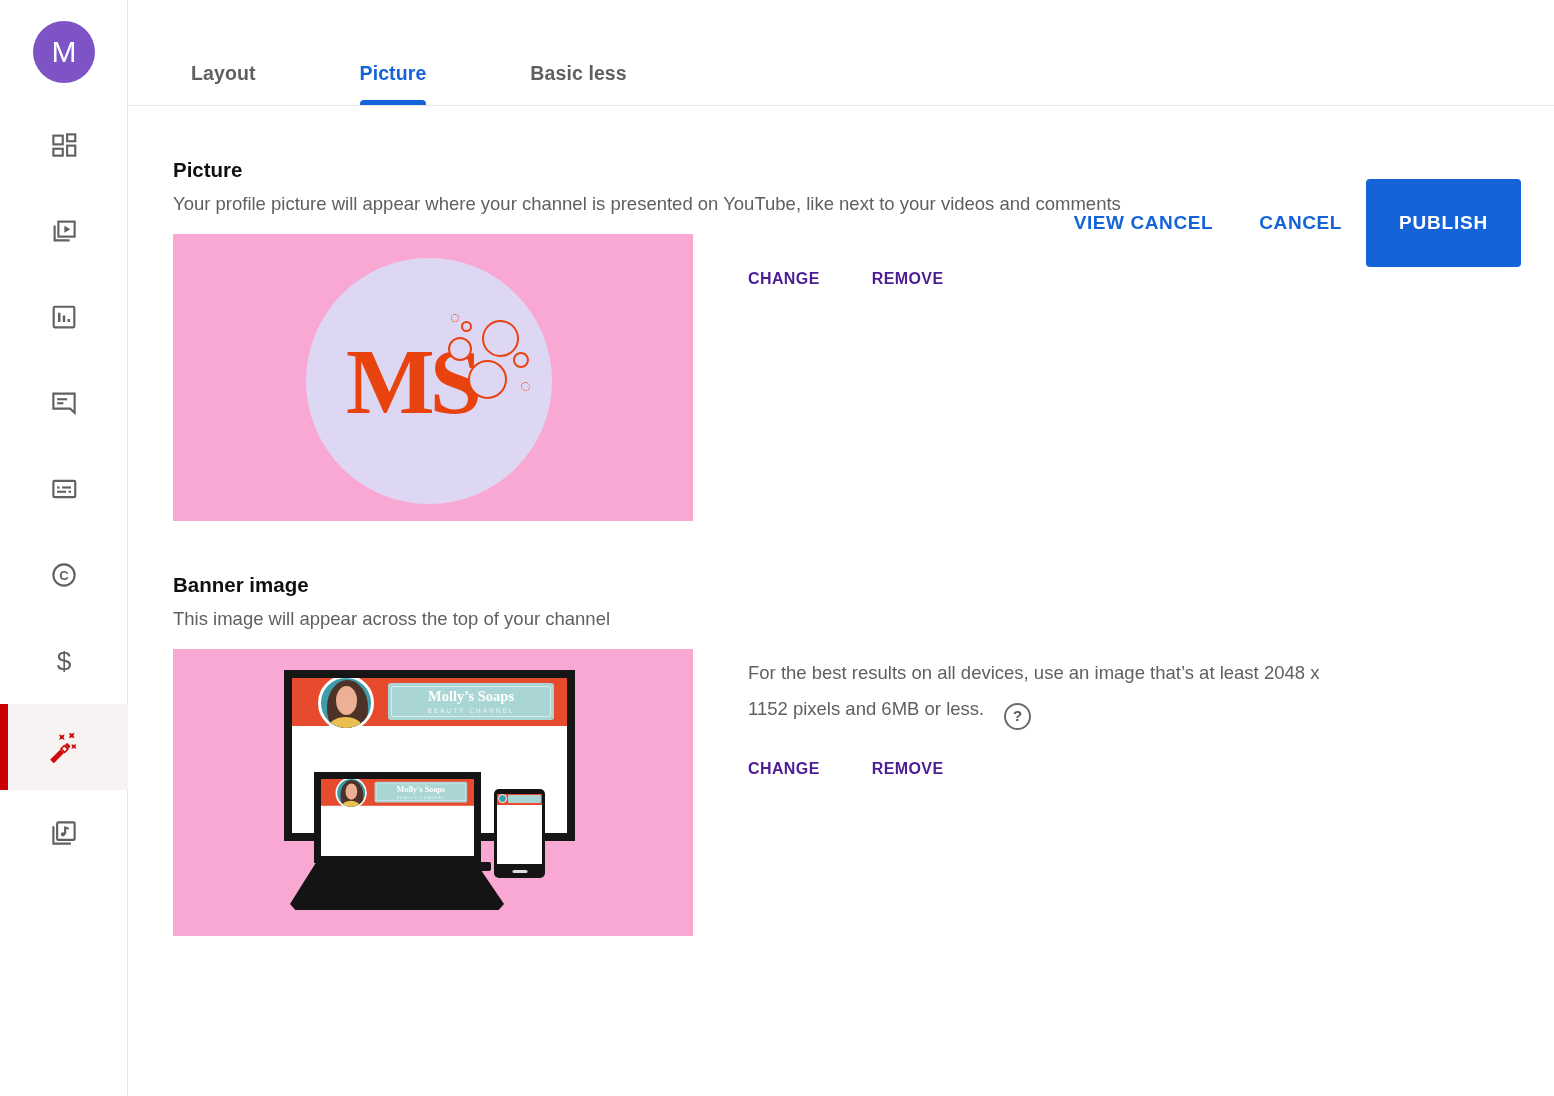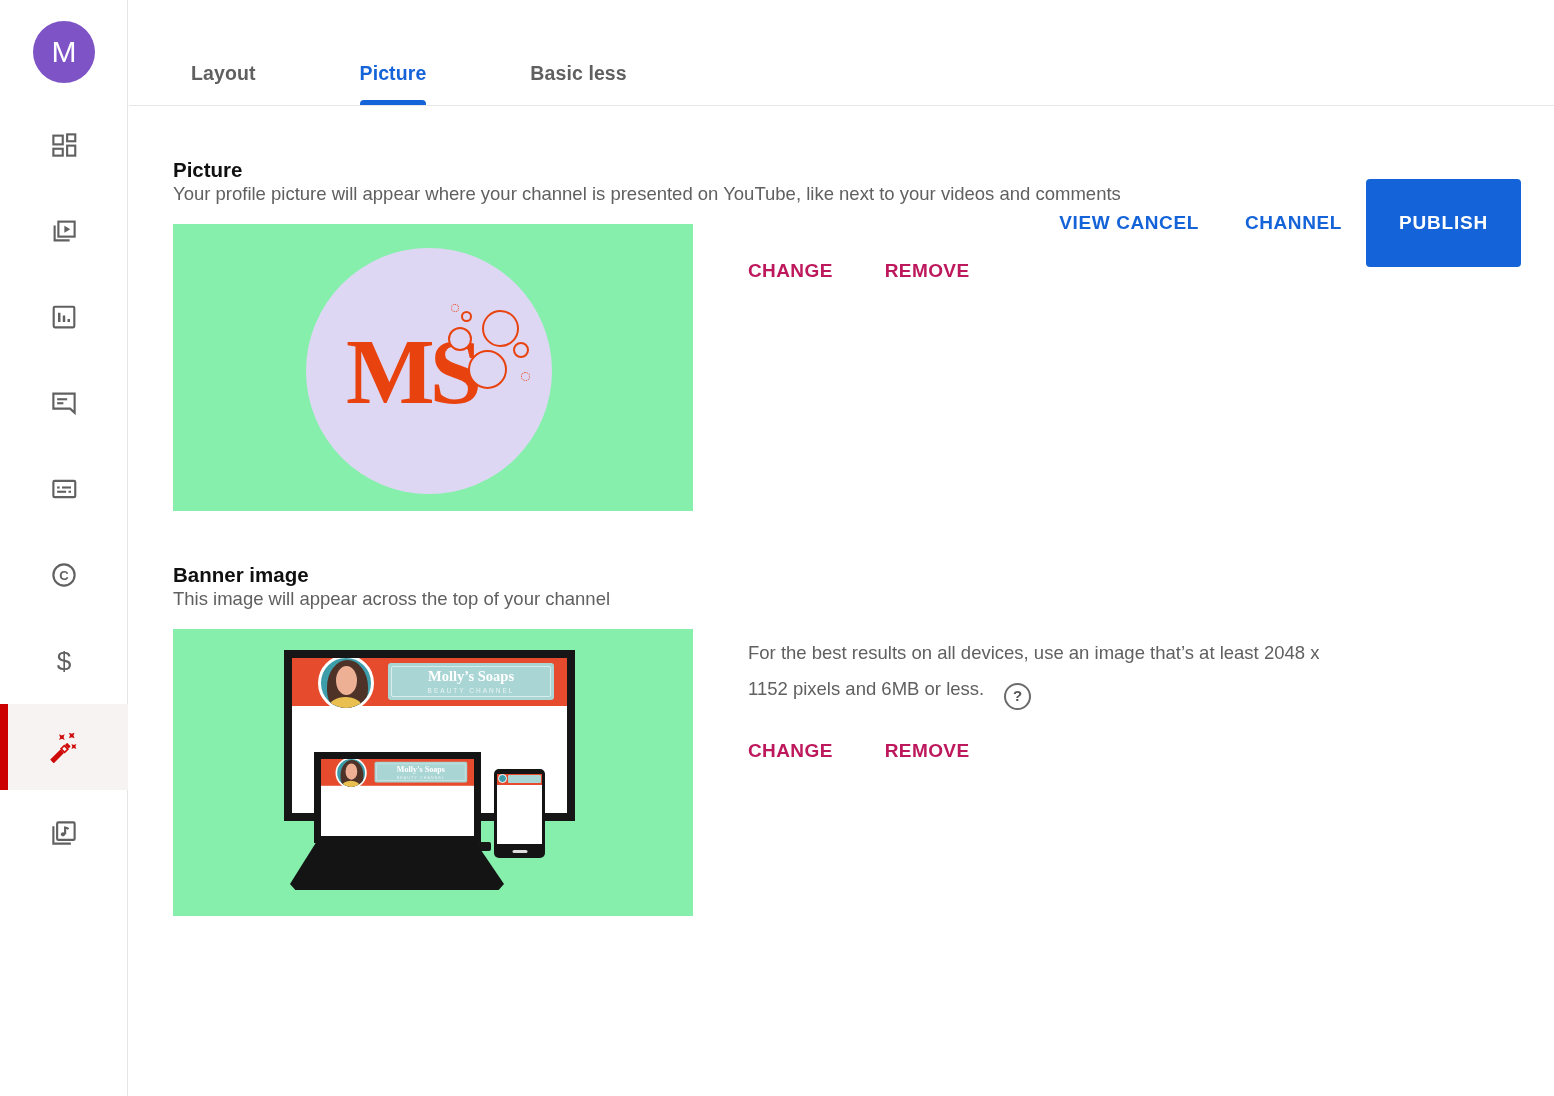--- a/index.html
+++ b/index.html
@@ -37,31 +37,31 @@
   .text-btn { background:none; border:none; color:#1563d8; font-family:inherit;
     font-size:19px; font-weight:700; letter-spacing:0.6px; cursor:pointer; }
   .btn-cancel { margin-left:46px; }
   .publish-btn { margin-left:24px; background:#1563d8; border:none; color:#fff;
     font-family:inherit; font-size:19px; font-weight:700; letter-spacing:0.8px;
     padding:33px 33px; border-radius:4px; cursor:pointer; }
 
   
   .content { padding:0 44px; }
   .section-heading { margin-top:52px; font-size:20.5px; font-weight:700; color:#101010; }
-  .section-desc { margin-top:1px; font-size:18.5px; color:#606060; }
+  .section-desc { margin-top:11px; font-size:18.5px; color:#606060; }
   .section-row { display:flex; margin-top:19px; }
-  .preview-box { position:relative; width:520px; height:287px; background:#86efac;
+  .preview-box { position:relative; width:520px; height:287px; background:#f9a8d4;
     flex-shrink:0; overflow:hidden; }
   .info-col { margin-left:55px; padding-top:6px; }
   .rec-text { font-size:18.5px; line-height:36px; color:#606060; max-width:585px; }
   .help-icon { display:inline-flex; width:27px; height:27px; border:2px solid #6b6b6b;
     border-radius:50%; align-items:center; justify-content:center; font-size:15px;
     font-weight:700; color:#555; margin-left:20px; vertical-align:-6px; cursor:pointer; }
   .link-row { margin-top:30px; display:flex; gap:52px; }
-  .blue-link { font-size:19px; font-weight:700; color:#be185d; letter-spacing:0.4px;
+  .blue-link { font-size:16px; font-weight:700; color:#4c1d95; letter-spacing:0.4px;
     cursor:pointer; text-decoration:none; }
 
   
   .logo-circle { position:absolute; left:133px; top:24px; width:246px; height:246px;
     background:#ded7f4; border-radius:50%; }
   .ms-text { position:absolute; left:40px; top:76px; font-family:"Liberation Serif","DejaVu Serif",serif;
     font-weight:700; font-size:94px; line-height:1; letter-spacing:-5px; color:#e8430f; }
   .bubble { position:absolute; border:2.5px solid #e8430f; border-radius:50%;
     background:#ded7f4; }
   .b1 { left:176px; top:62px; width:37px; height:37px; }
@@ -237,21 +237,21 @@
   <div class="page-header">
 
     <div class="tabs">
       <div class="tab">Layout</div>
       <div class="tab active">Picture</div>
       <div class="tab">Basic less</div>
     </div>
 
     <div class="header-actions">
       <button class="text-btn">VIEW CANCEL</button>
-      <button class="text-btn btn-cancel">CHANNEL</button>
+      <button class="text-btn btn-cancel">CANCEL</button>
       <button class="publish-btn">PUBLISH</button>
     </div>
   </div>
 
   <div class="content">
 
     <section>
       <h2 class="section-heading">Picture</h2>
       <p class="section-desc">Your profile picture will appear where your channel is presented on YouTube, like next to your videos and comments</p>
 

